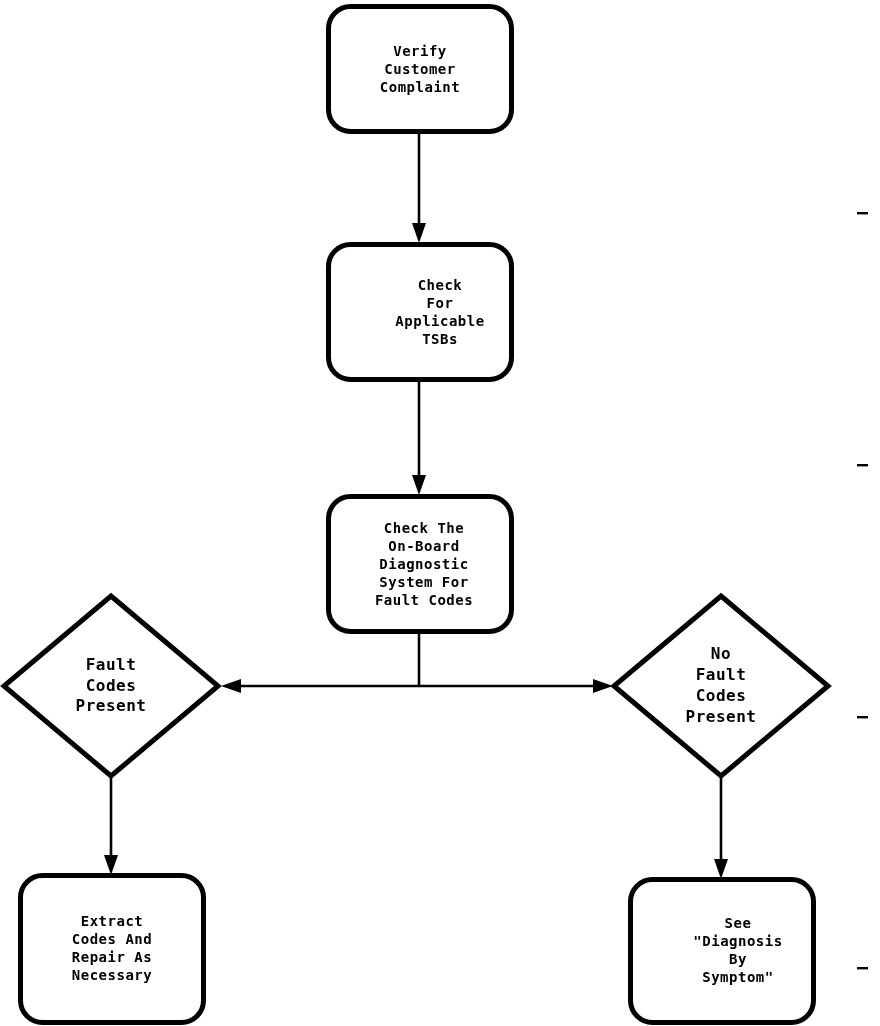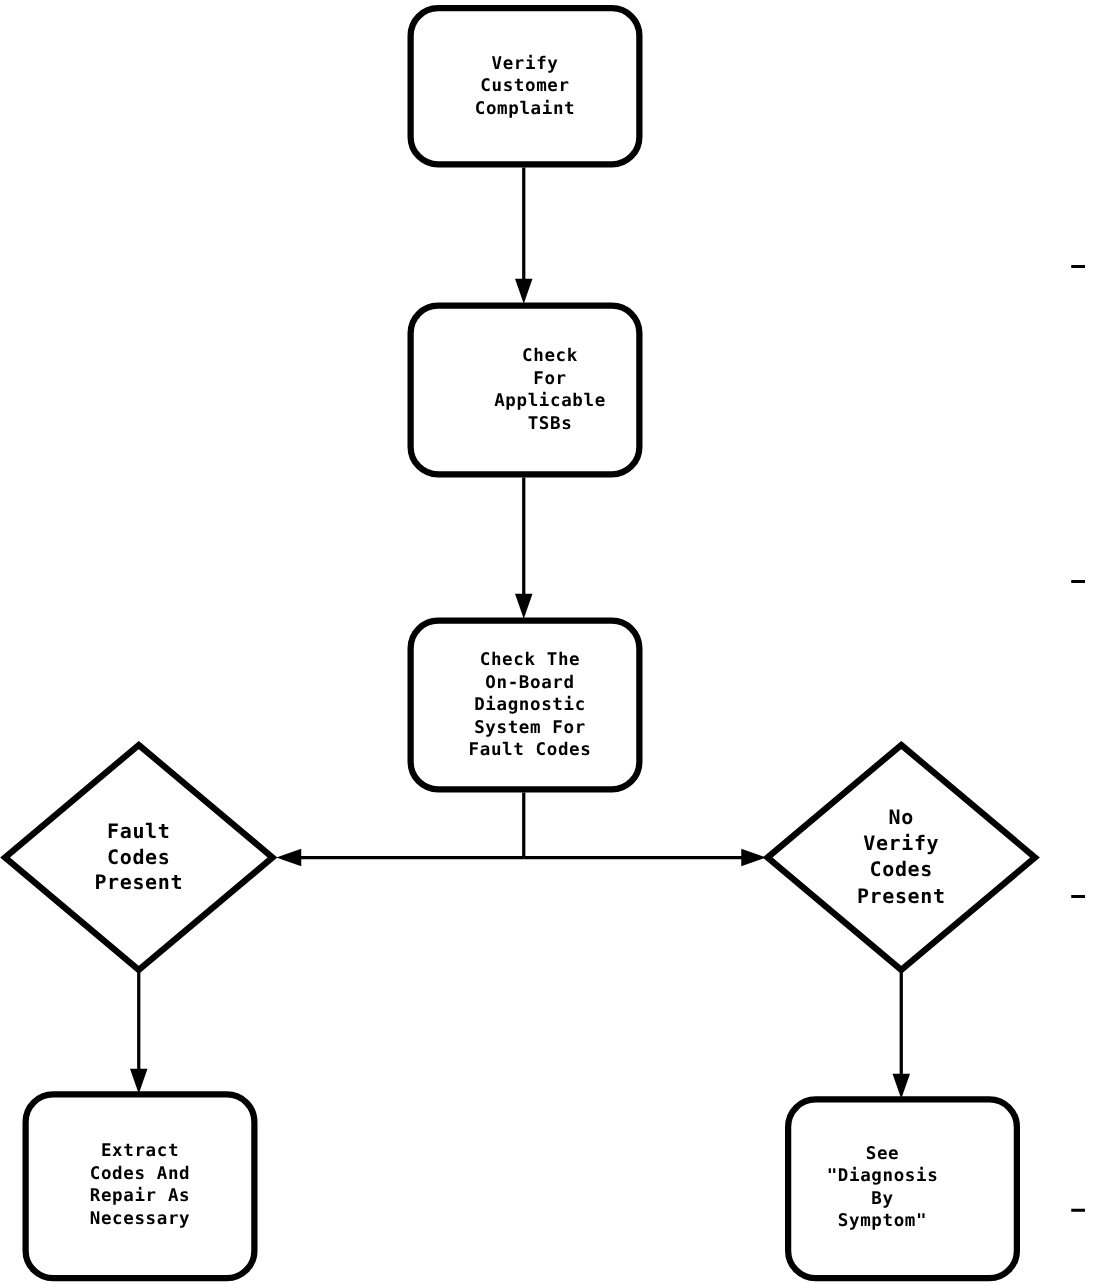--- a/index.html
+++ b/index.html
@@ -121,27 +121,27 @@
 On-Board
 Diagnostic
 System For
 Fault Codes</div>
 
   <div class="node-label diamond" style="left:4px; top:594px; width:214px; height:184px;">Fault
 Codes
 Present</div>
 
   <div class="node-label diamond" style="left:614px; top:594px; width:214px; height:184px;">No
-Verify
+Fault
 Codes
 Present</div>
 
   <div class="node-label box" style="left:18px; top:873px; width:188px; height:150px;text-align:center;">Extract
 Codes And
 Repair As
 Necessary</div>
 
-  <div class="node-label box" style="left:628px; top:877px; width:156px; height:146px;">See
+  <div class="node-label box" style="left:660px; top:877px; width:156px; height:146px;">See
 "Diagnosis
 By
 Symptom"</div>
 
 </div>
 
 </body></html>

